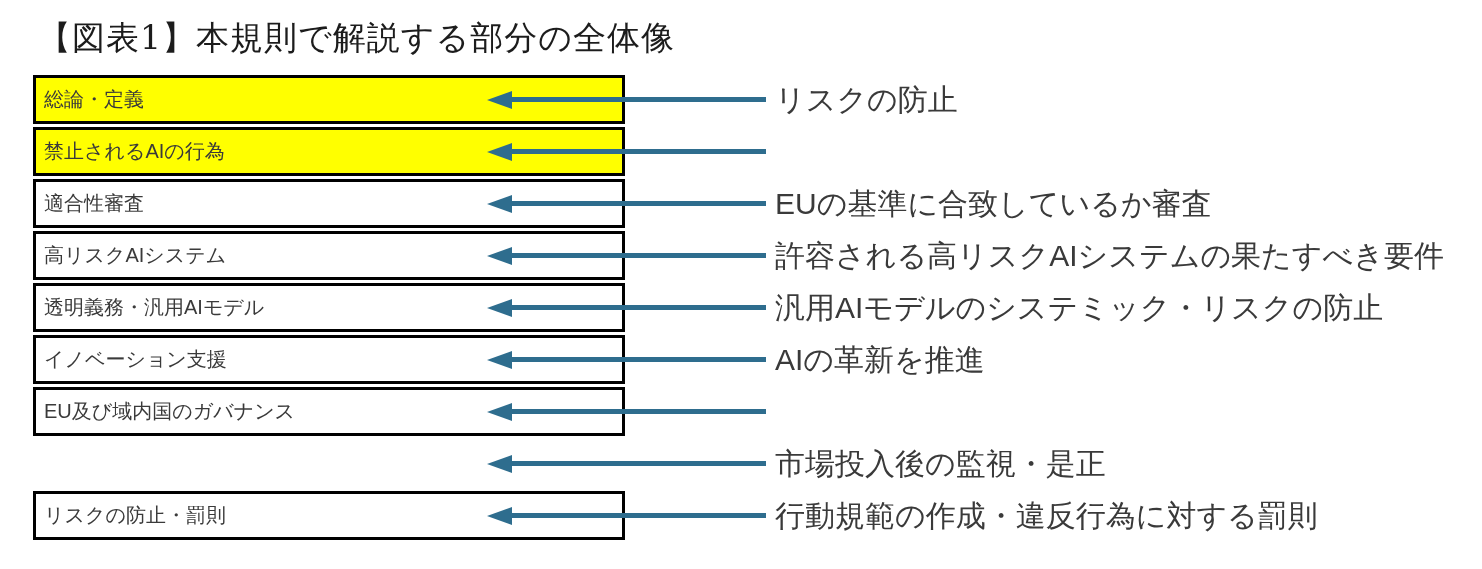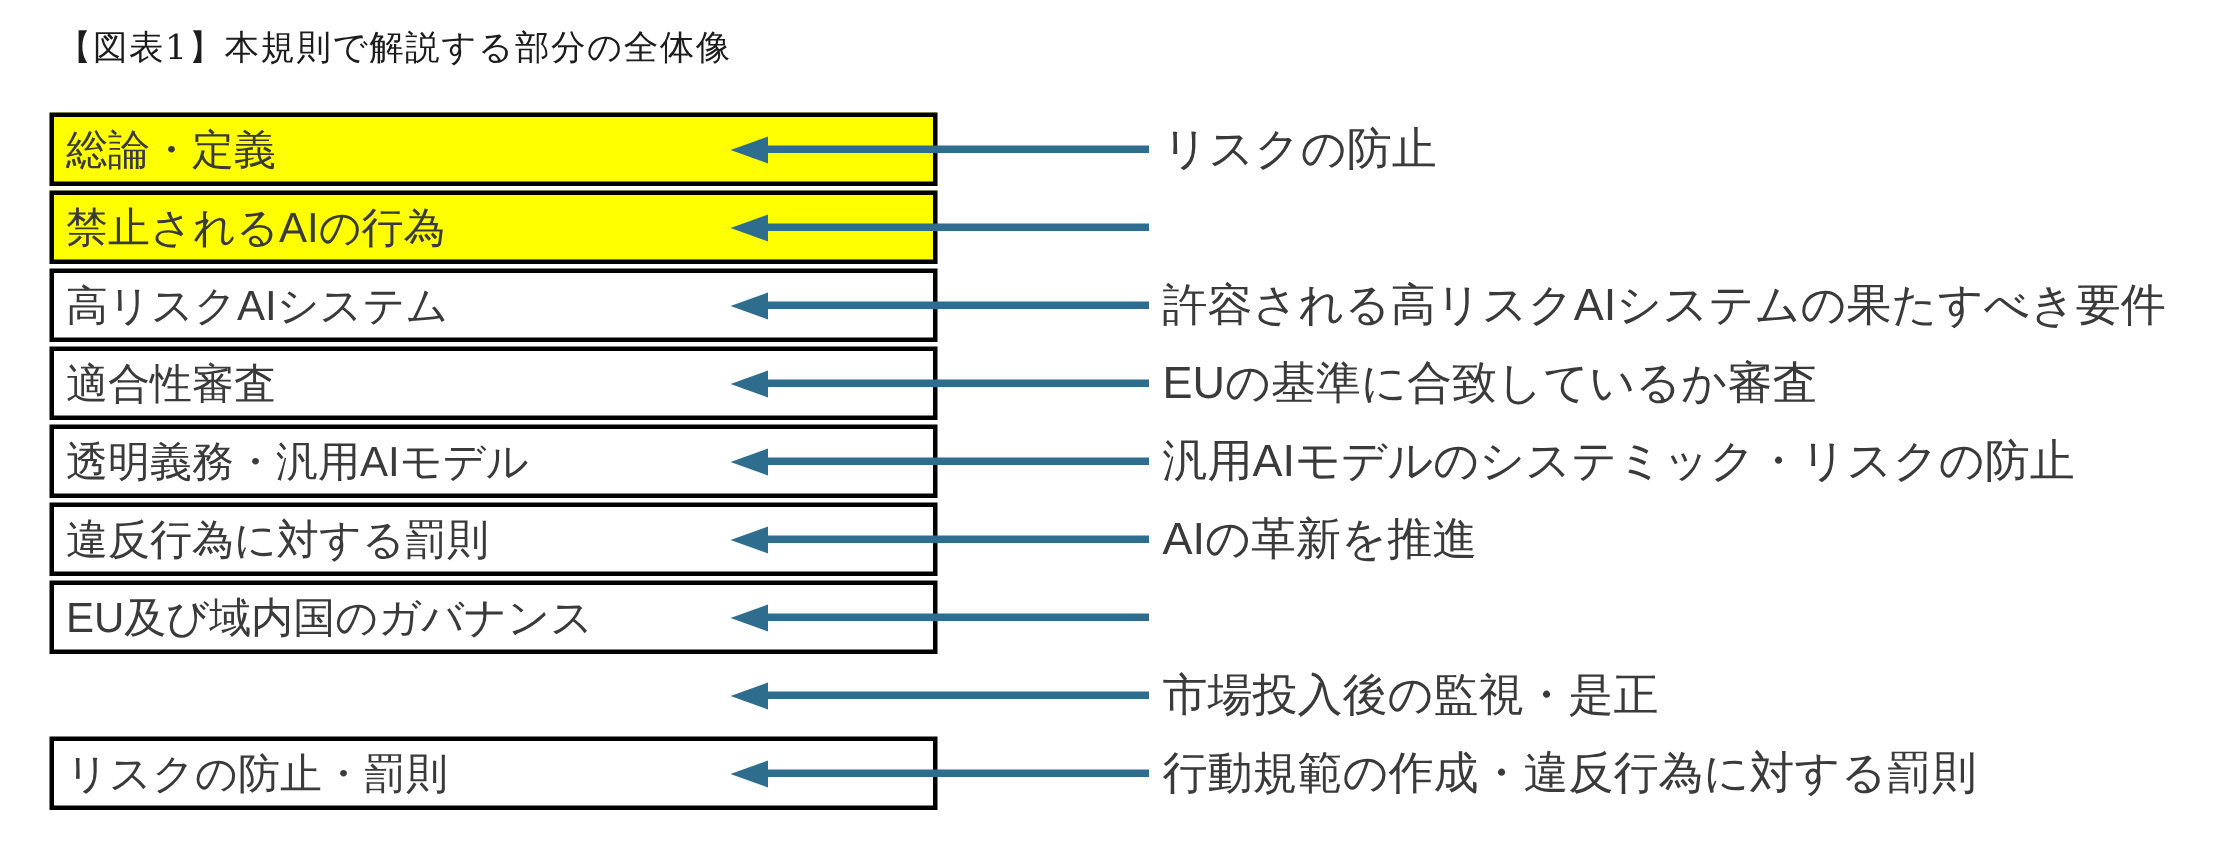--- a/index.html
+++ b/index.html
@@ -14,21 +14,21 @@
     background: #ffffff;
     overflow: hidden;
     font-family: "Liberation Sans", sans-serif;
   }
   .stage { position: relative; width: 1482px; height: 569px; }
 
   .figure-title {
     position: absolute;
     left: 38px; top: 16px;
     font-family: "DejaVu Serif", "Liberation Serif", serif;
-    font-size: 23px;
+    font-size: 33px;
     font-weight: 500;
     color: #1c1c1c;
     letter-spacing: 1px;
     white-space: nowrap;
   }
 
   .rows {
     position: absolute;
     left: 33px; top: 75px;
     display: flex;
@@ -41,21 +41,21 @@
     width: 1449px;
   }
   .label-box {
     width: 592px;
     height: 100%;
     border: 3px solid var(--border, #000);
     background: #ffffff;
     display: flex;
     align-items: center;
     padding-left: 8px;
-    font-size: 28px;
+    font-size: 20px;
     color: var(--text, #3a3a3a);
     white-space: nowrap;
     overflow: hidden;
   }
   .label-box.highlighted { background: var(--highlight, #ffff00); }
 
   .arrow {
     position: absolute;
     left: 454px;
     top: 50%;
@@ -106,48 +106,48 @@
 
     <div class="row">
       <div class="label-box highlighted">禁止されるAIの行為</div>
       <div class="arrow">
           <div class="head"></div>
           <div class="line"></div>
         </div>
     </div>
 
     <div class="row">
+      <div class="label-box">適合性審査</div>
+      <div class="arrow">
+          <div class="head"></div>
+          <div class="line"></div>
+        </div>
+      <div class="desc">EUの基準に合致しているか審査</div>
+    </div>
+
+    <div class="row">
       <div class="label-box">高リスクAIシステム</div>
       <div class="arrow">
           <div class="head"></div>
           <div class="line"></div>
         </div>
       <div class="desc">許容される高リスクAIシステムの果たすべき要件</div>
-    </div>
-
-    <div class="row">
-      <div class="label-box">適合性審査</div>
-      <div class="arrow">
-          <div class="head"></div>
-          <div class="line"></div>
-        </div>
-      <div class="desc">EUの基準に合致しているか審査</div>
     </div>
 
     <div class="row">
       <div class="label-box">透明義務・汎用AIモデル</div>
       <div class="arrow">
           <div class="head"></div>
           <div class="line"></div>
         </div>
       <div class="desc">汎用AIモデルのシステミック・リスクの防止</div>
     </div>
 
     <div class="row">
-      <div class="label-box">違反行為に対する罰則</div>
+      <div class="label-box">イノベーション支援</div>
       <div class="arrow">
           <div class="head"></div>
           <div class="line"></div>
         </div>
       <div class="desc">AIの革新を推進</div>
     </div>
 
     <div class="row">
       <div class="label-box">EU及び域内国のガバナンス</div>
       <div class="arrow">

